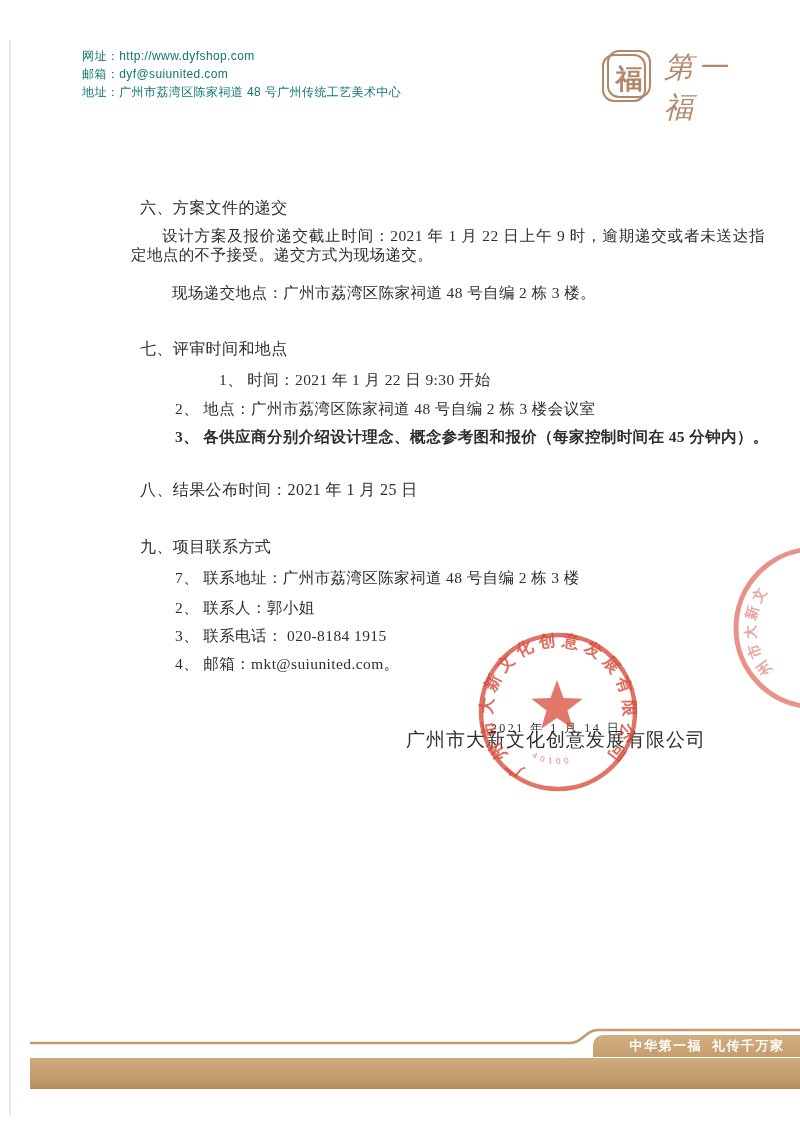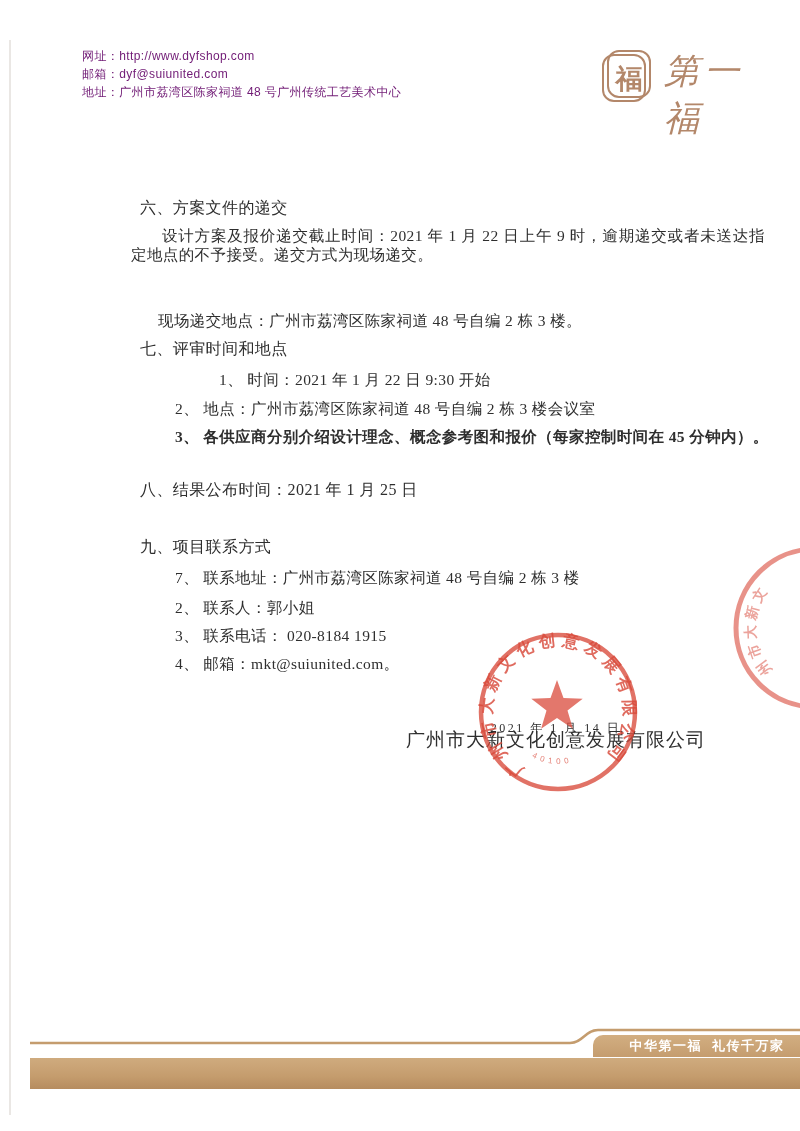--- a/index.html
+++ b/index.html
@@ -10,44 +10,44 @@
     font-family:"Liberation Serif","DejaVu Serif",serif;
     color:#2e2e2e;
   }
   
   .scan-edge { position:absolute; left:9px; top:40px; width:2px; height:1075px;
     background:#dedad6; opacity:.65; }
 
   
   .contact { position:absolute; left:82px; top:47px;
     font-family:"Liberation Sans","DejaVu Sans",sans-serif;
-    font-size:12px; line-height:18px; color:#701a75; letter-spacing:.4px; }
+    font-size:12px; line-height:18px; color:#0f766e; letter-spacing:.4px; }
   .contact .row { white-space:nowrap; }
 
   .logo { position:absolute; left:602px; top:48px; width:150px; height:58px; }
   .logo-seal { position:absolute; left:0; top:2px; width:50px; height:53px; }
   .seal-frame-a { position:absolute; left:0; top:4px; width:44px; height:48px;
     border:2px solid #b3876a; border-radius:12px; }
   .seal-frame-b { position:absolute; left:5px; top:0; width:44px; height:48px;
     border:2px solid #b3876a; border-radius:12px; }
   .seal-char { position:absolute; left:10px; top:11px; width:34px; text-align:center;
     font-size:27px; color:#b3876a; font-weight:bold; }
   .wordmark { position:absolute; left:62px; top:0px; width:100px;
-    font-size:35px; color:#b3876a; font-style:italic; letter-spacing:5px;
+    font-size:29px; color:#b3876a; font-style:italic; letter-spacing:5px;
     font-family:"DejaVu Serif","Liberation Serif",serif; }
 
   
   .doc-text { position:absolute; font-size:15.5px; letter-spacing:.4px; white-space:nowrap; }
   .heading  { font-size:16px; }
   .para-wrap { white-space:normal; width:634px; line-height:19px;
     text-indent:31px; text-align:justify; }
 
   .h6   { left:140px; top:198px; }
   .p6a  { left:131px; top:226px; }
-  .p6b  { left:158px; top:283px;margin-top:28px; }
+  .p6b  { left:172px; top:283px; }
   .h7   { left:140px; top:339px; }
   .i7a  { left:175px; top:370px;margin-left:44px; }
   .i7b  { left:175px; top:399px; }
   .i7c  { left:175px; top:427px;font-weight:bold; }
   .h8   { left:140px; top:480px; }
   .h9   { left:140px; top:537px;text-align:right; }
   .i9a  { left:175px; top:568px; }
   .i9b  { left:175px; top:598px; }
   .i9c  { left:175px; top:626px; }
   .i9d  { left:175px; top:654px; }

